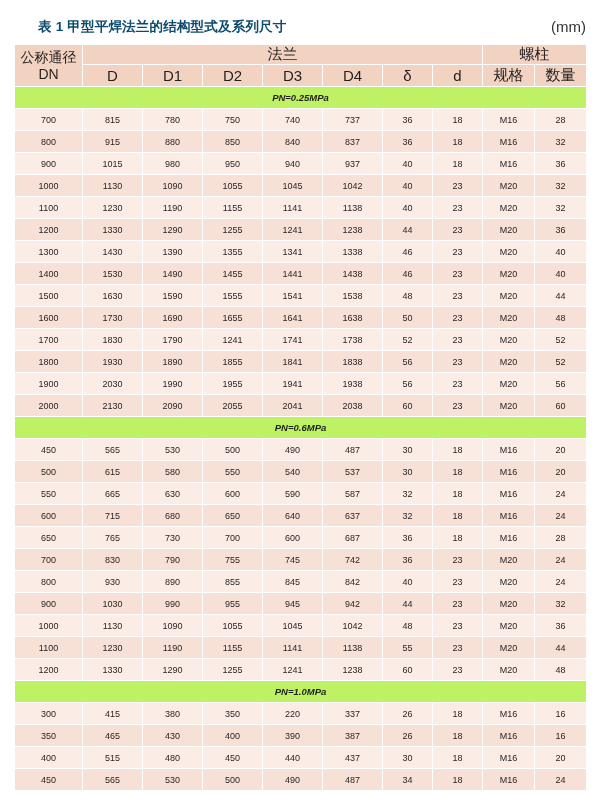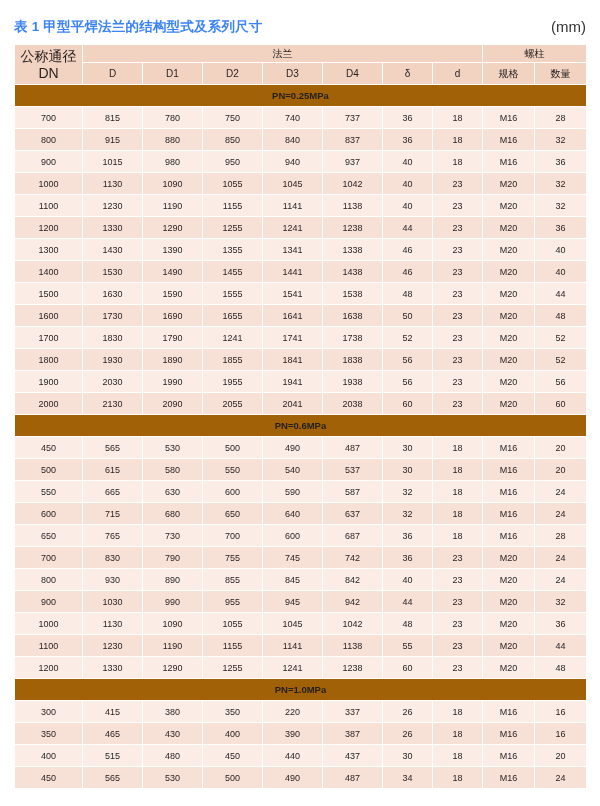--- a/index.html
+++ b/index.html
@@ -24,21 +24,22 @@
   .title-row {
     display: flex;
     align-items: flex-end;
     justify-content: space-between;
     margin-bottom: 8px;
   }
   .doc-title {
     font-size: 13.5px;
     font-weight: bold;
     letter-spacing: 0.2px;
-    color: #3b82f6;
+    color: #0c4a6e;
+    margin-left: 24px;
   }
   .unit-note {
     font-size: 15px;
     color: #333;
     padding-bottom: 1px;
   }
   table.flange {
     border-collapse: collapse;
     width: 572px;
     table-layout: fixed;
@@ -48,43 +49,44 @@
     border: 1px solid #ffffff;
     text-align: center;
     vertical-align: middle;
     font-weight: normal;
     padding: 0;
     height: 21px;
     color: #231f20;
   }
   thead th {
     background: #f2d2c0;
-    font-size: 10px;
+    font-size: 15px;
     font-weight: bold;
     color: #231f20;
   }
   thead th.dn-cell {
     line-height: 1.15;
     font-size: 14px;
     font-weight: normal;
   }
   thead th.group {
     height: 17px;
   }
   tbody td {
     background: #fbece6;
   }
   tbody tr.alt td {
     background: #f7e0d6;
   }
   tr.section td {
-    background: #a16207;
+    background: #bef264;
     font-weight: bold;
     font-size: 9.5px;
     height: 21px;
+    font-style: italic;
   }
   col.c-dn { width: 68px; }
   col.c-d  { width: 60px; }
   col.c-d1 { width: 60px; }
   col.c-d2 { width: 60px; }
   col.c-d3 { width: 60px; }
   col.c-d4 { width: 60px; }
   col.c-delta { width: 50px; }
   col.c-dd { width: 50px; }
   col.c-spec { width: 52px; }

